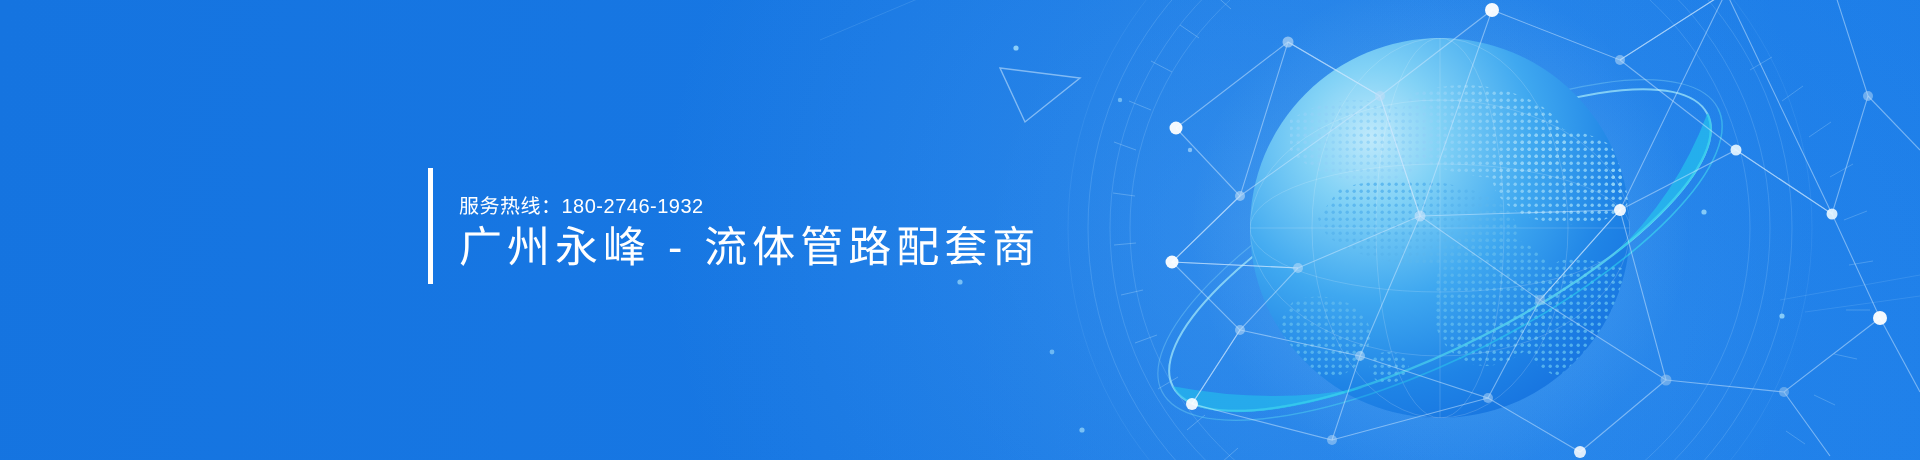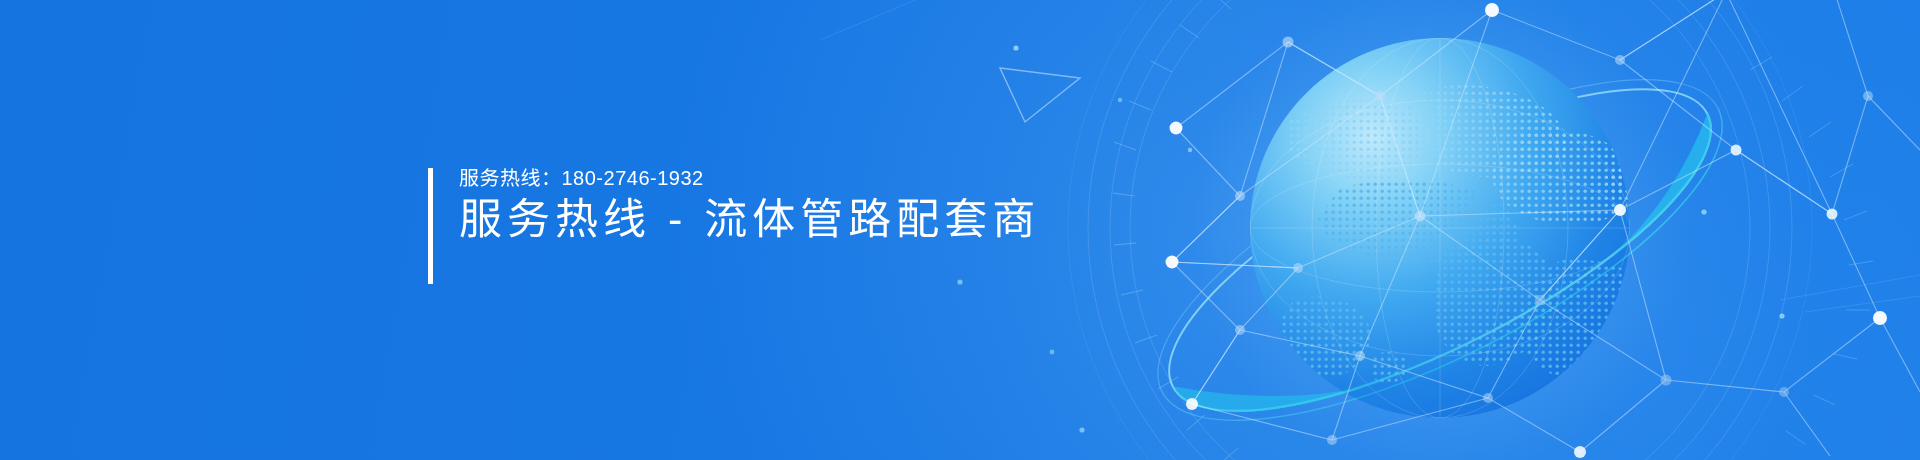--- a/index.html
+++ b/index.html
@@ -47,21 +47,21 @@
     width:5px;
     min-height:116px;
     background:#ffffff;
     margin-right:26px;
     flex:0 0 auto;
     border-radius:0;
   }
   .text-lines{
     display:flex;
     flex-direction:column;
-    justify-content:flex-start;
+    justify-content:flex-end;
   }
   .phone-line{
     color:#ffffff;
     font-size:20px;
     line-height:1;
     letter-spacing:0.5px;
     margin:0 0 9px 0;
     font-weight:400;
     white-space:nowrap;
   }
@@ -291,17 +291,17 @@
         </g>
 
       </g>
     </svg>
   </div>
 
   <div class="text-block">
     <div class="accent-bar"></div>
     <div class="text-lines">
       <div class="phone-line">服务热线：180-2746-1932</div>
-      <h1 class="headline">服务热线 - 流体管路配套商</h1>
+      <h1 class="headline">广州永峰 - 流体管路配套商</h1>
     </div>
   </div>
 
 </div>
 
 </body></html>

